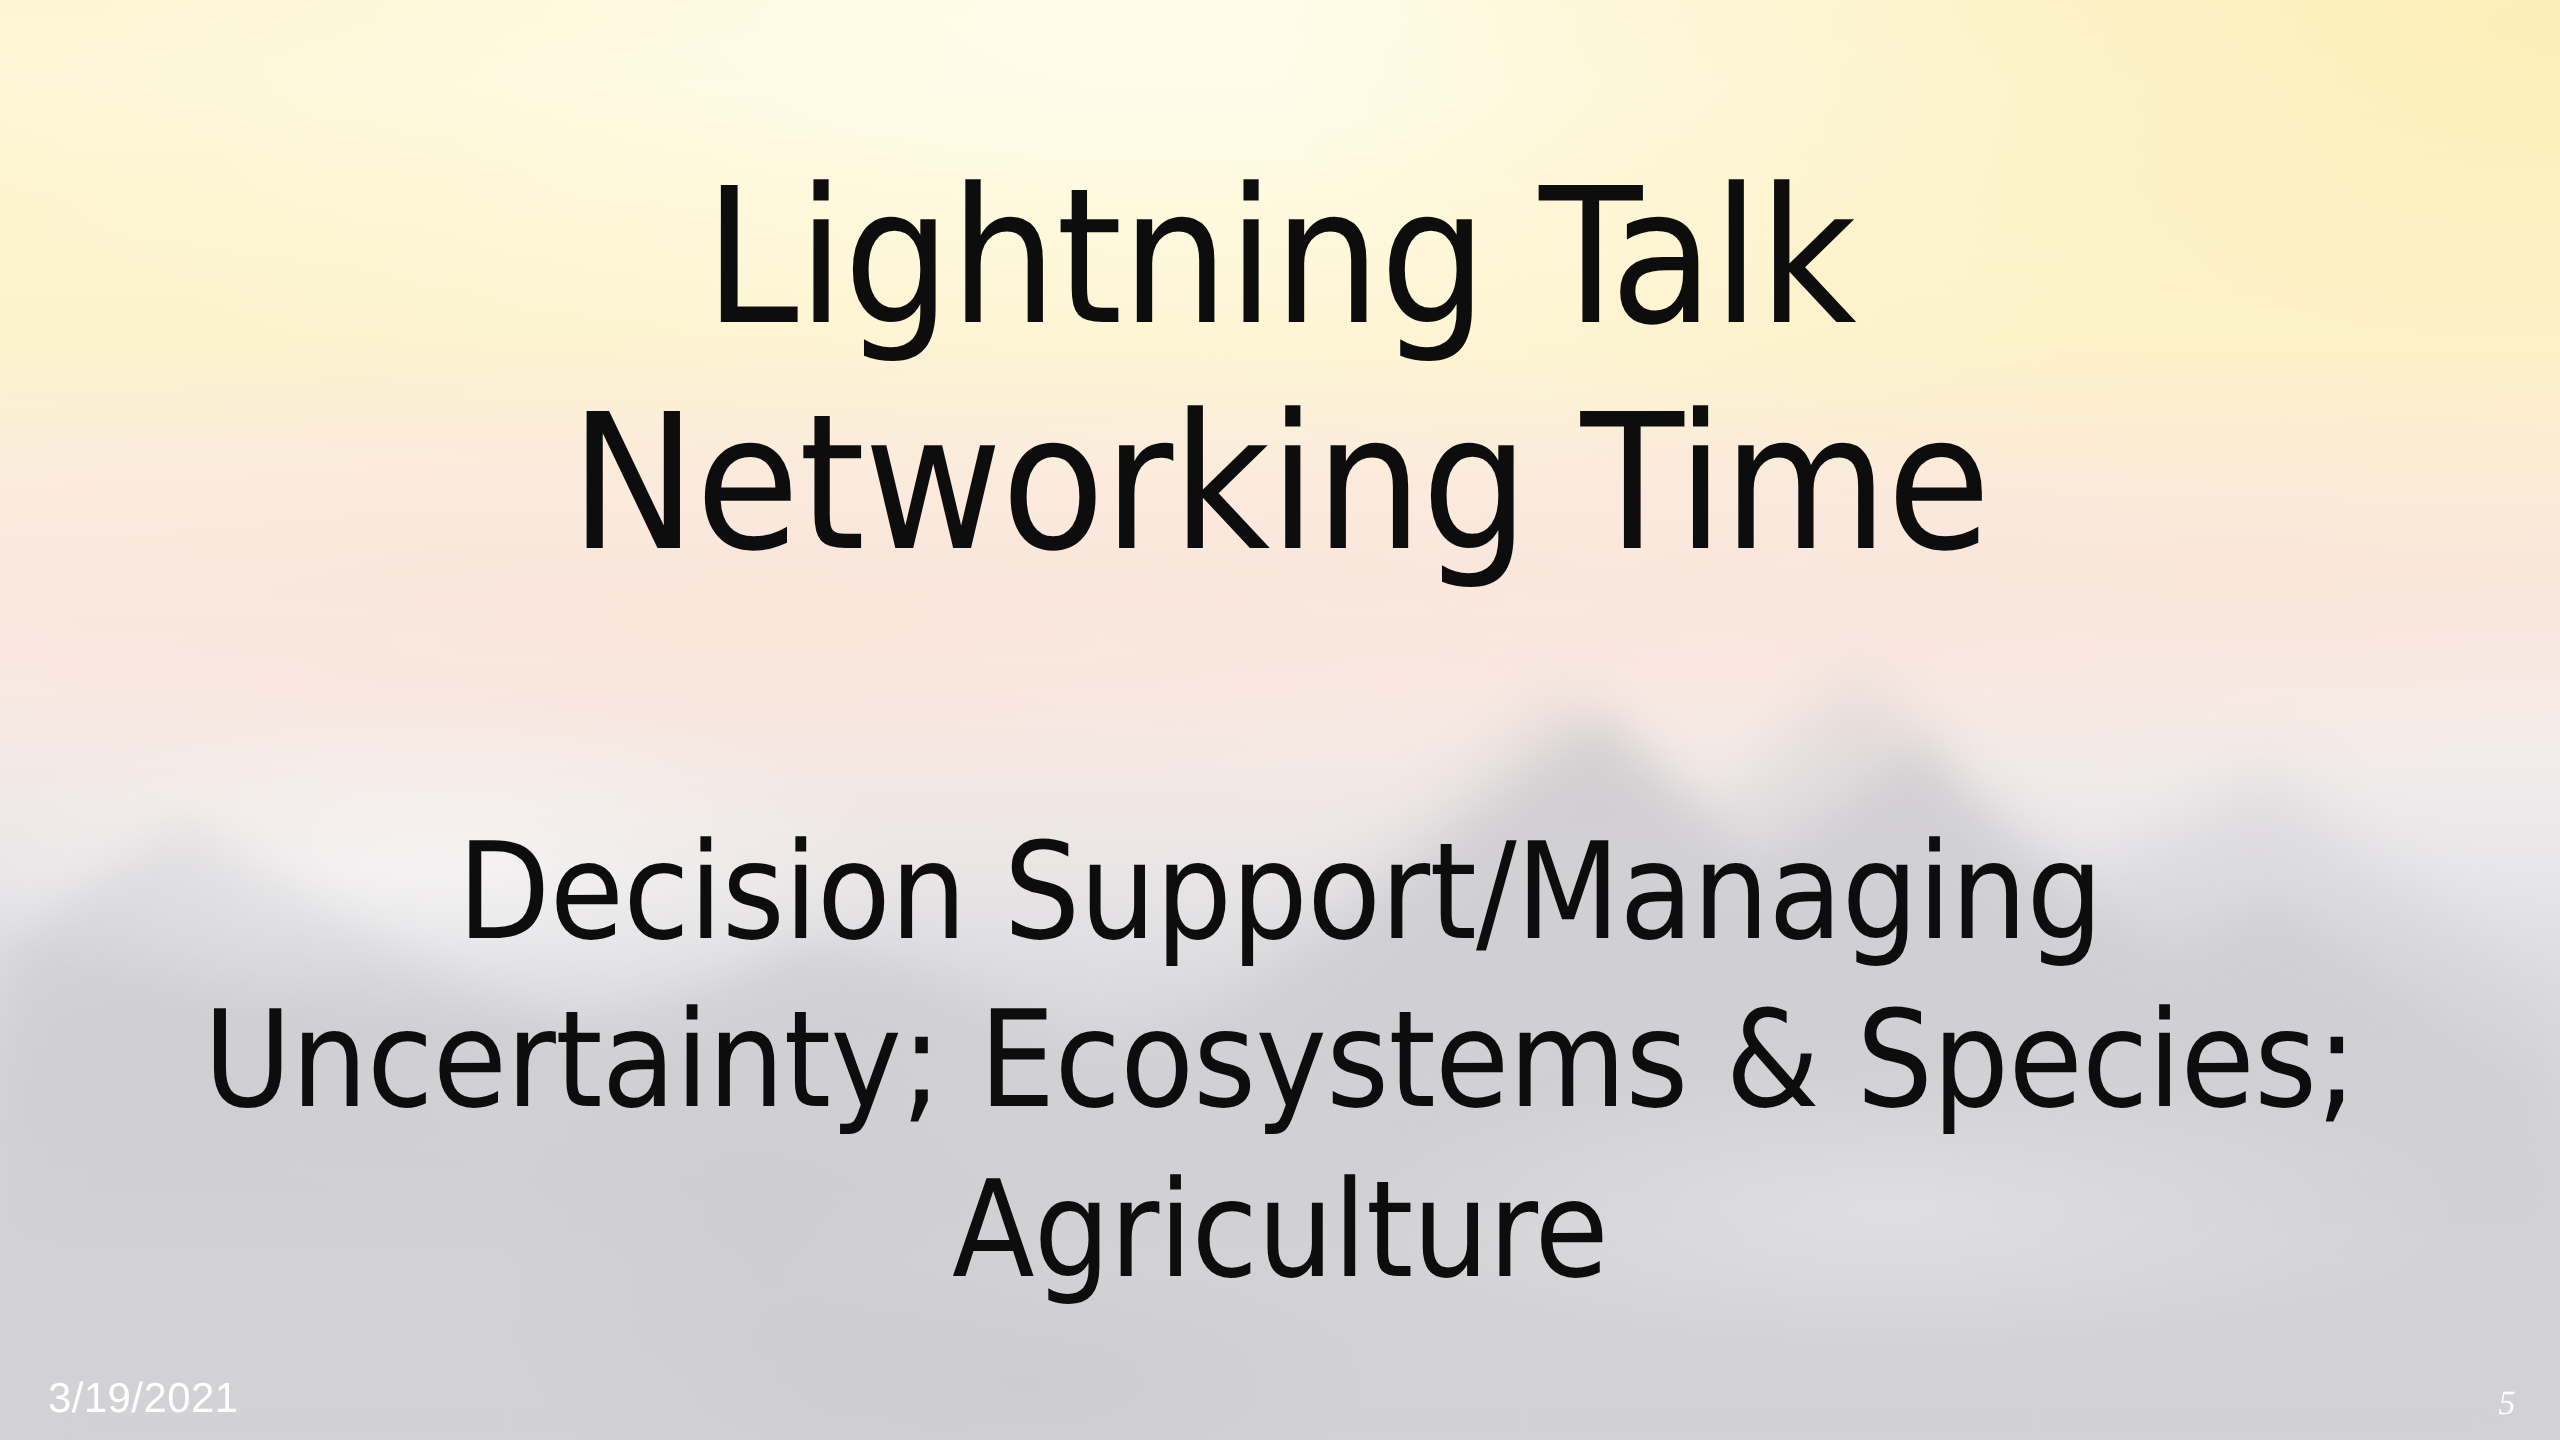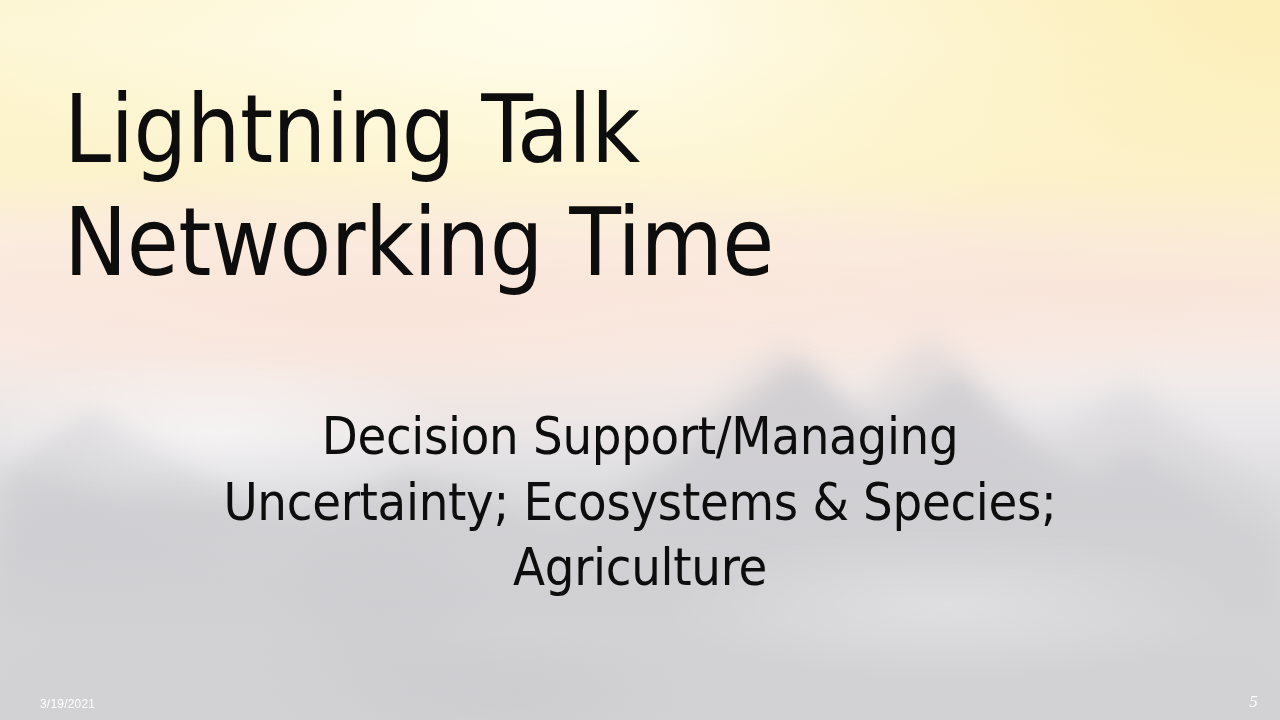--- a/index.html
+++ b/index.html
@@ -104,49 +104,49 @@
   .content {
     position: absolute;
     inset: 0;
   }
 
   .title-block {
     position: absolute;
     left: 64px;
     right: 64px;
     top: 74px;
-    text-align: left;
+    text-align: center;
     color: #0d0d0d;
     font-size: 94px;
     line-height: 1.20;
     letter-spacing: -0.5px;
     font-weight: 400;
     white-space: pre-line;
   }
 
   .subtitle-block {
     position: absolute;
     left: 44px;
     right: 44px;
     top: 404px;
     text-align: center;
     color: #0d0d0d;
-    font-size: 52px;
+    font-size: 67px;
     line-height: 1.26;
     letter-spacing: -0.3px;
     font-weight: 400;
     white-space: pre-line;
   }
 
   .footer-date {
     position: absolute;
-    left: 40px;
+    left: 24px;
     bottom: 10px;
     color: #ffffff;
-    font-size: 12px;
+    font-size: 21px;
     line-height: 1;
     font-family: "Liberation Sans", "DejaVu Sans", sans-serif;
     letter-spacing: 0.2px;
   }
 
   .footer-slidenum {
     position: absolute;
     right: 22px;
     bottom: 10px;
     color: #ffffff;

